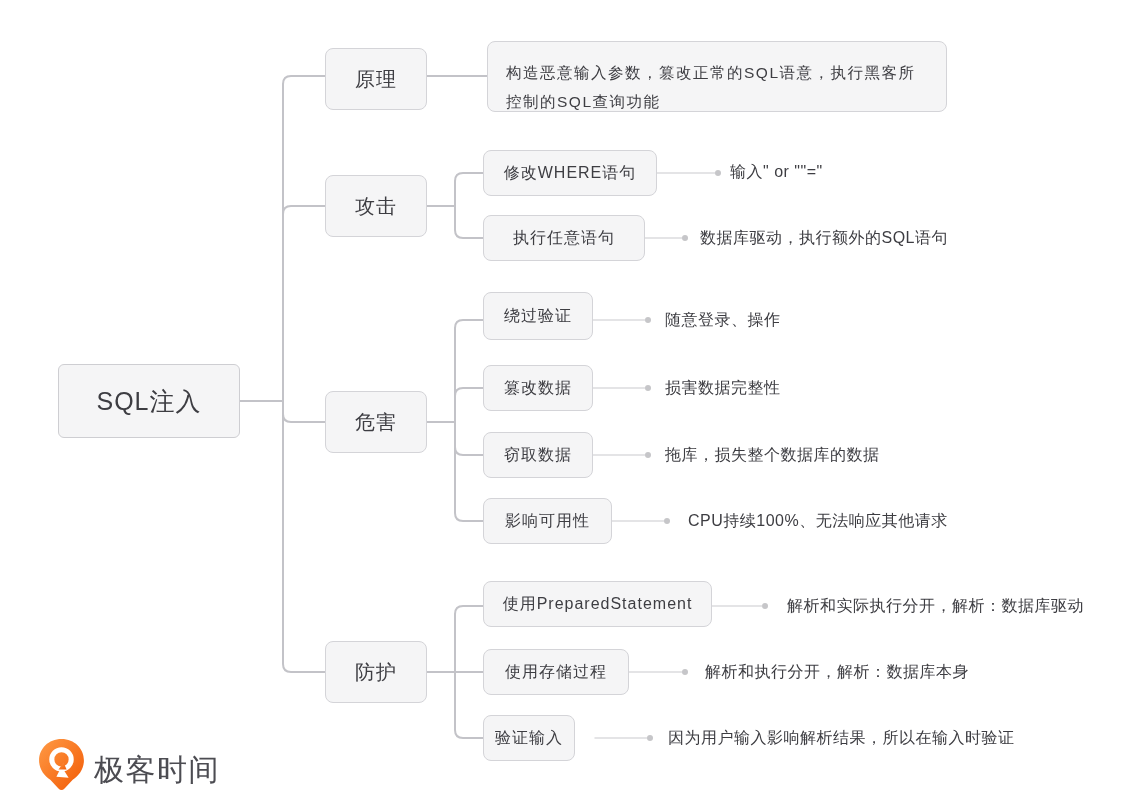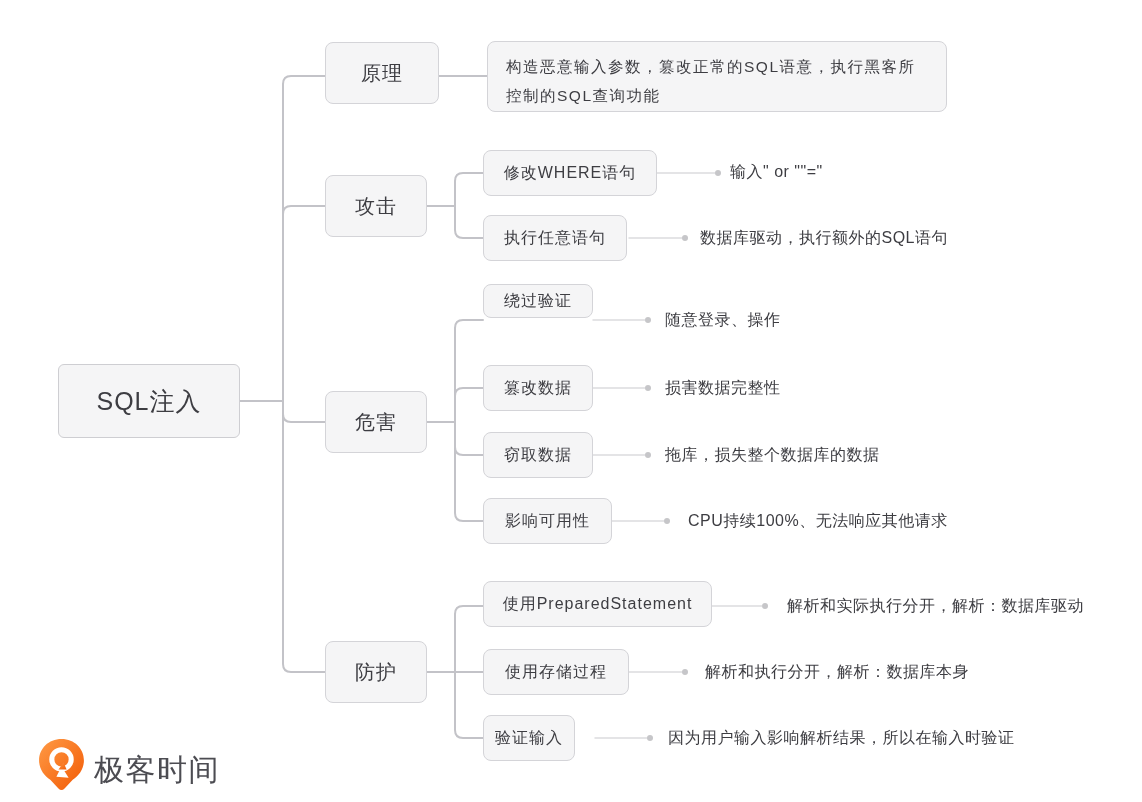--- a/index.html
+++ b/index.html
@@ -28,21 +28,21 @@
   .node.root  { font-size: 25px; border-radius: 6px; border-color: #cecED2; }
   .node.branch { font-size: 20px; }
   .node.leaf  { font-size: 16px; }
   .node.desc {
     justify-content: flex-start;
     align-items: flex-start;
     white-space: normal;
     text-align: left;
     font-size: 15.5px;
     line-height: 1.9;
-    padding: 10px 18px;
+    padding: 16px 18px;
     letter-spacing: 1.5px;
   }
   .note {
     position: absolute;
     transform: translateY(-50%);
     white-space: nowrap;
     font-size: 16px;
     color: #3d3d42;
     letter-spacing: 0.5px;
   }
@@ -101,31 +101,31 @@
       <circle cx="648" cy="455" r="3"></circle>
       <circle cx="667" cy="521" r="3"></circle>
       <circle cx="765" cy="606" r="3"></circle>
       <circle cx="685" cy="672" r="3"></circle>
       <circle cx="650" cy="738" r="3"></circle>
     </g>
   </svg>
 
   <div class="node root" style="left:58px; top:364px; width:182px; height:74px;">SQL注入</div>
 
-  <div class="node branch" style="left:325px; top:42px; width:114px; height:62px;">原理</div>
+  <div class="node branch" style="left:325px; top:48px; width:102px; height:62px;">原理</div>
   <div class="node branch" style="left:325px; top:391px; width:102px; height:62px;">危害</div>
   <div class="node branch" style="left:325px; top:175px; width:102px; height:62px;">攻击</div>
   <div class="node branch" style="left:325px; top:641px; width:102px; height:62px;">防护</div>
 
   <div class="node desc" style="left:487px; top:41px; width:460px; height:71px;">构造恶意输入参数，篡改正常的SQL语意，执行黑客所控制的SQL查询功能</div>
 
   <div class="node leaf" style="left:483px; top:150px; width:174px; height:46px;">修改WHERE语句</div>
-  <div class="node leaf" style="left:483px; top:215px; width:144px; height:46px;">执行任意语句</div>
+  <div class="node leaf" style="left:483px; top:215px; width:162px; height:46px;">执行任意语句</div>
 
-  <div class="node leaf" style="left:483px; top:284px; width:110px; height:34px;">绕过验证</div>
+  <div class="node leaf" style="left:483px; top:292px; width:110px; height:48px;">绕过验证</div>
   <div class="node leaf" style="left:483px; top:365px; width:110px; height:46px;">篡改数据</div>
   <div class="node leaf" style="left:483px; top:432px; width:110px; height:46px;">窃取数据</div>
   <div class="node leaf" style="left:483px; top:498px; width:129px; height:46px;">影响可用性</div>
 
   <div class="node leaf" style="left:483px; top:581px; width:229px; height:46px;">使用PreparedStatement</div>
   <div class="node leaf" style="left:483px; top:649px; width:146px; height:46px;">使用存储过程</div>
   <div class="node leaf" style="left:483px; top:715px; width:92px; height:46px;">验证输入</div>
 
   <div class="note" style="left:730px; top:172px;">输入" or ""="</div>
   <div class="note" style="left:700px; top:238px;">数据库驱动，执行额外的SQL语句</div>

